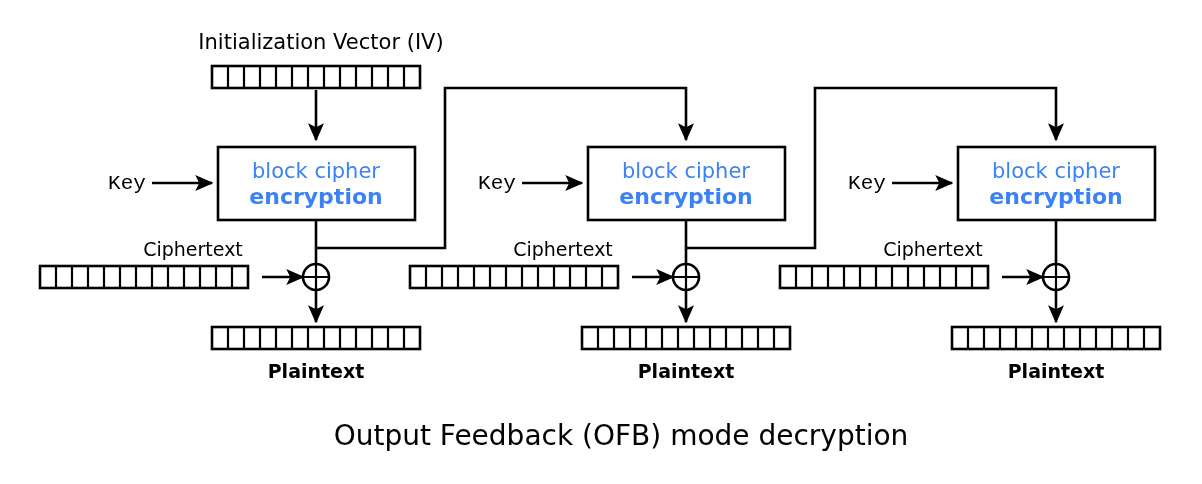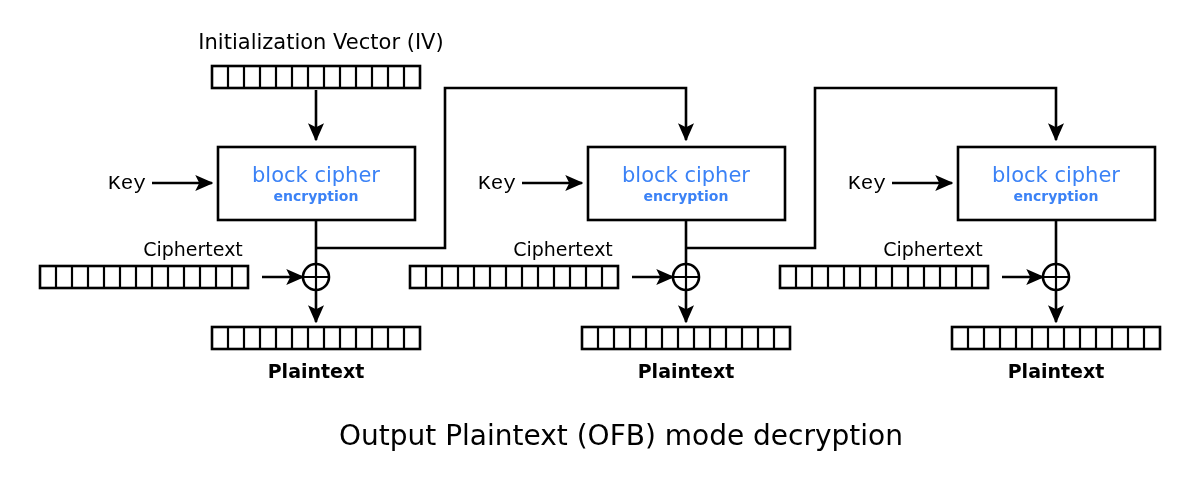--- a/index.html
+++ b/index.html
@@ -65,21 +65,21 @@
     color: #3b82f6;
     line-height: 1.18;
   }
   .box-text .t1 {
     display: block;
     font-size: 21px;
     font-weight: normal;
   }
   .box-text .t2 {
     display: block;
-    font-size: 14px;
+    font-size: 22px;
     font-weight: bold;
   }
 </style>
 </head>
 <body>
 
 <div id="diagram-root">
 
   <svg id="diagram-svg" viewBox="0 0 1202 484" xmlns="http://www.w3.org/2000/svg">
     <defs>
@@ -216,15 +216,15 @@
 
   <div class="box-text" style="left:1056px; top:184px;">
     <span class="t1">block cipher</span>
     <span class="t2">encryption</span>
   </div>
 
   <div class="lbl lbl-cipher" style="left:897px; top:240px;">Ciphertext</div>
 
   <div class="lbl lbl-plain" style="left:1056px; top:362px;">Plaintext</div>
 
-  <div class="lbl lbl-caption" style="left:621px; top:422px;">Output Plaintext (OFB) mode decryption</div>
+  <div class="lbl lbl-caption" style="left:621px; top:422px;">Output Feedback (OFB) mode decryption</div>
 
 </div>
 
 </body></html>

